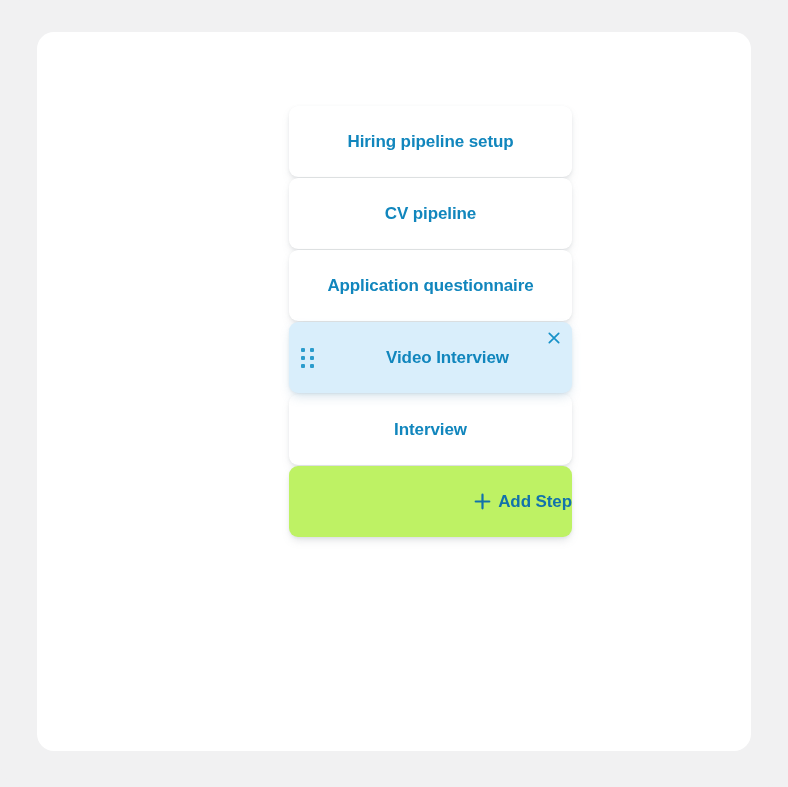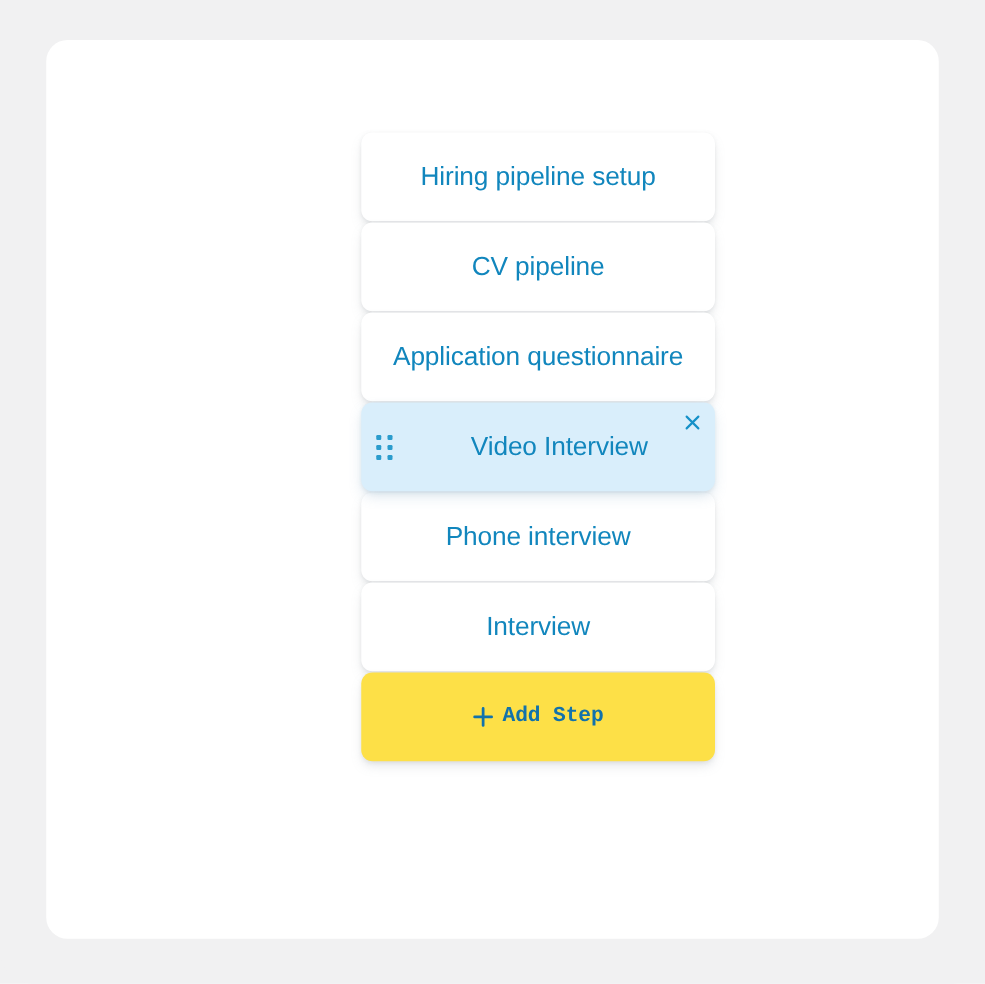--- a/index.html
+++ b/index.html
@@ -50,22 +50,22 @@
     justify-content: center;
     box-sizing: border-box;
   }
   .step-card.active {
     background: #d9eefb;
     box-shadow: 0 5px 11px -2px rgba(120,160,190,0.30),
                 0 1px 3px rgba(140,170,195,0.18);
     z-index: 6;
   }
   .step-label {
-    font-size: 21px;
-    font-weight: normal;
+    font-size: 17px;
+    font-weight: bold;
     color: #1186bd;
     letter-spacing: -0.1px;
     line-height: 1;
     user-select: none;
   }
   .step-card.active .step-label {
     color: #1186bd;
     margin-left: 34px;
   }
   .drag-handle {
@@ -101,30 +101,29 @@
     justify-content: center;
     cursor: pointer;
     color: #1691c8;
   }
   .close-btn svg { display: block; }
 
   .add-card {
     position: relative;
     width: 283px;
     height: 71px;
-    background: #fde047;
+    background: #bef264;
     border-radius: 9px;
     box-shadow: 0 5px 9px -2px rgba(140,146,155,0.26),
                 0 1px 3px rgba(150,155,162,0.14);
     display: flex;
     align-items: center;
-    justify-content: center;
+    justify-content: flex-end;
     cursor: pointer;
     box-sizing: border-box;
-    font-family: Liberation Mono, monospace;
   }
   .add-inner {
     display: flex;
     align-items: center;
     gap: 7px;
   }
   .plus-icon {
     color: #1272ab;
     display: block;
   }
@@ -168,23 +167,20 @@
           <i></i>
         </span>
         <span class="step-label">Video Interview</span>
         <span class="close-btn">
           <svg width="12" height="12" viewBox="0 0 12 12" aria-hidden="true">
             <path d="M1.3 1.3 L10.7 10.7 M10.7 1.3 L1.3 10.7" stroke="currentColor" stroke-width="1.7" stroke-linecap="round"></path>
           </svg>
         </span>
       </div>
 
-      <div class="step-card">
-        <span class="step-label">Phone interview</span>
-      </div>
 
       <div class="step-card">
         <span class="step-label">Interview</span>
       </div>
 
 
       <div class="add-card">
         <span class="add-inner">
           <svg class="plus-icon" width="17" height="17" viewBox="0 0 17 17" aria-hidden="true">
             <path d="M8.5 1.7 V15.3 M1.7 8.5 H15.3" stroke="currentColor" stroke-width="2.2" stroke-linecap="round"></path>

